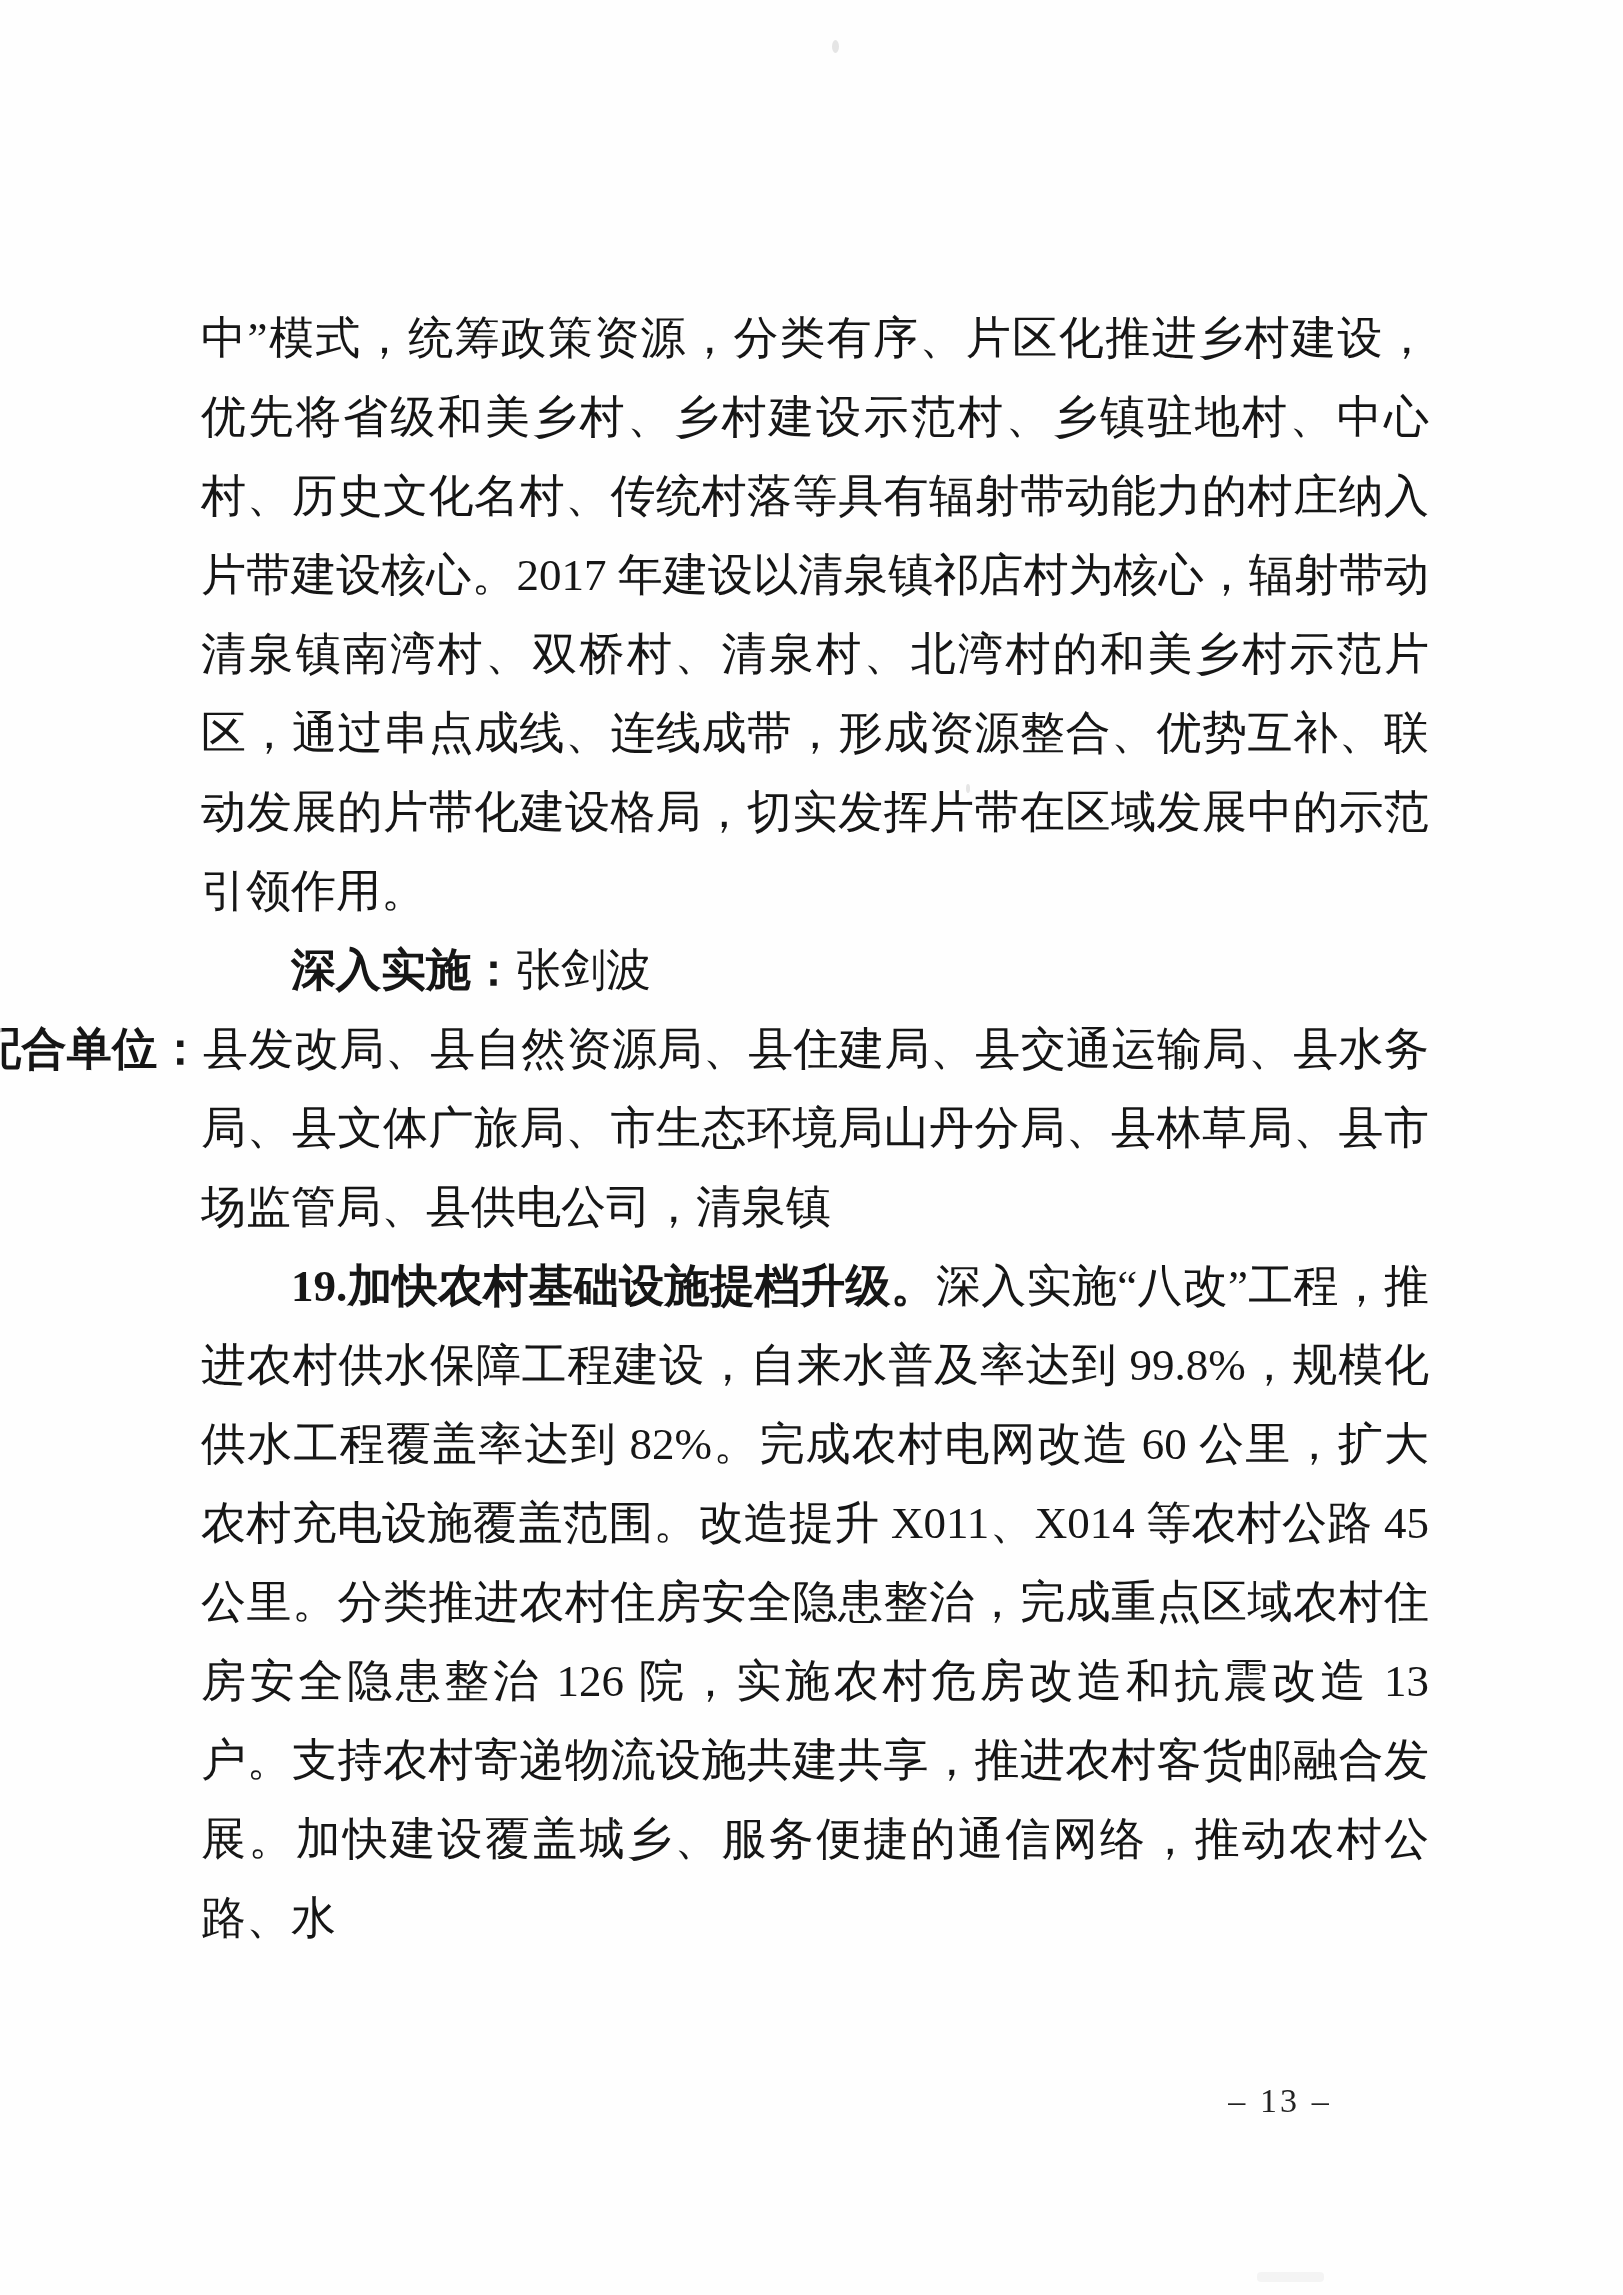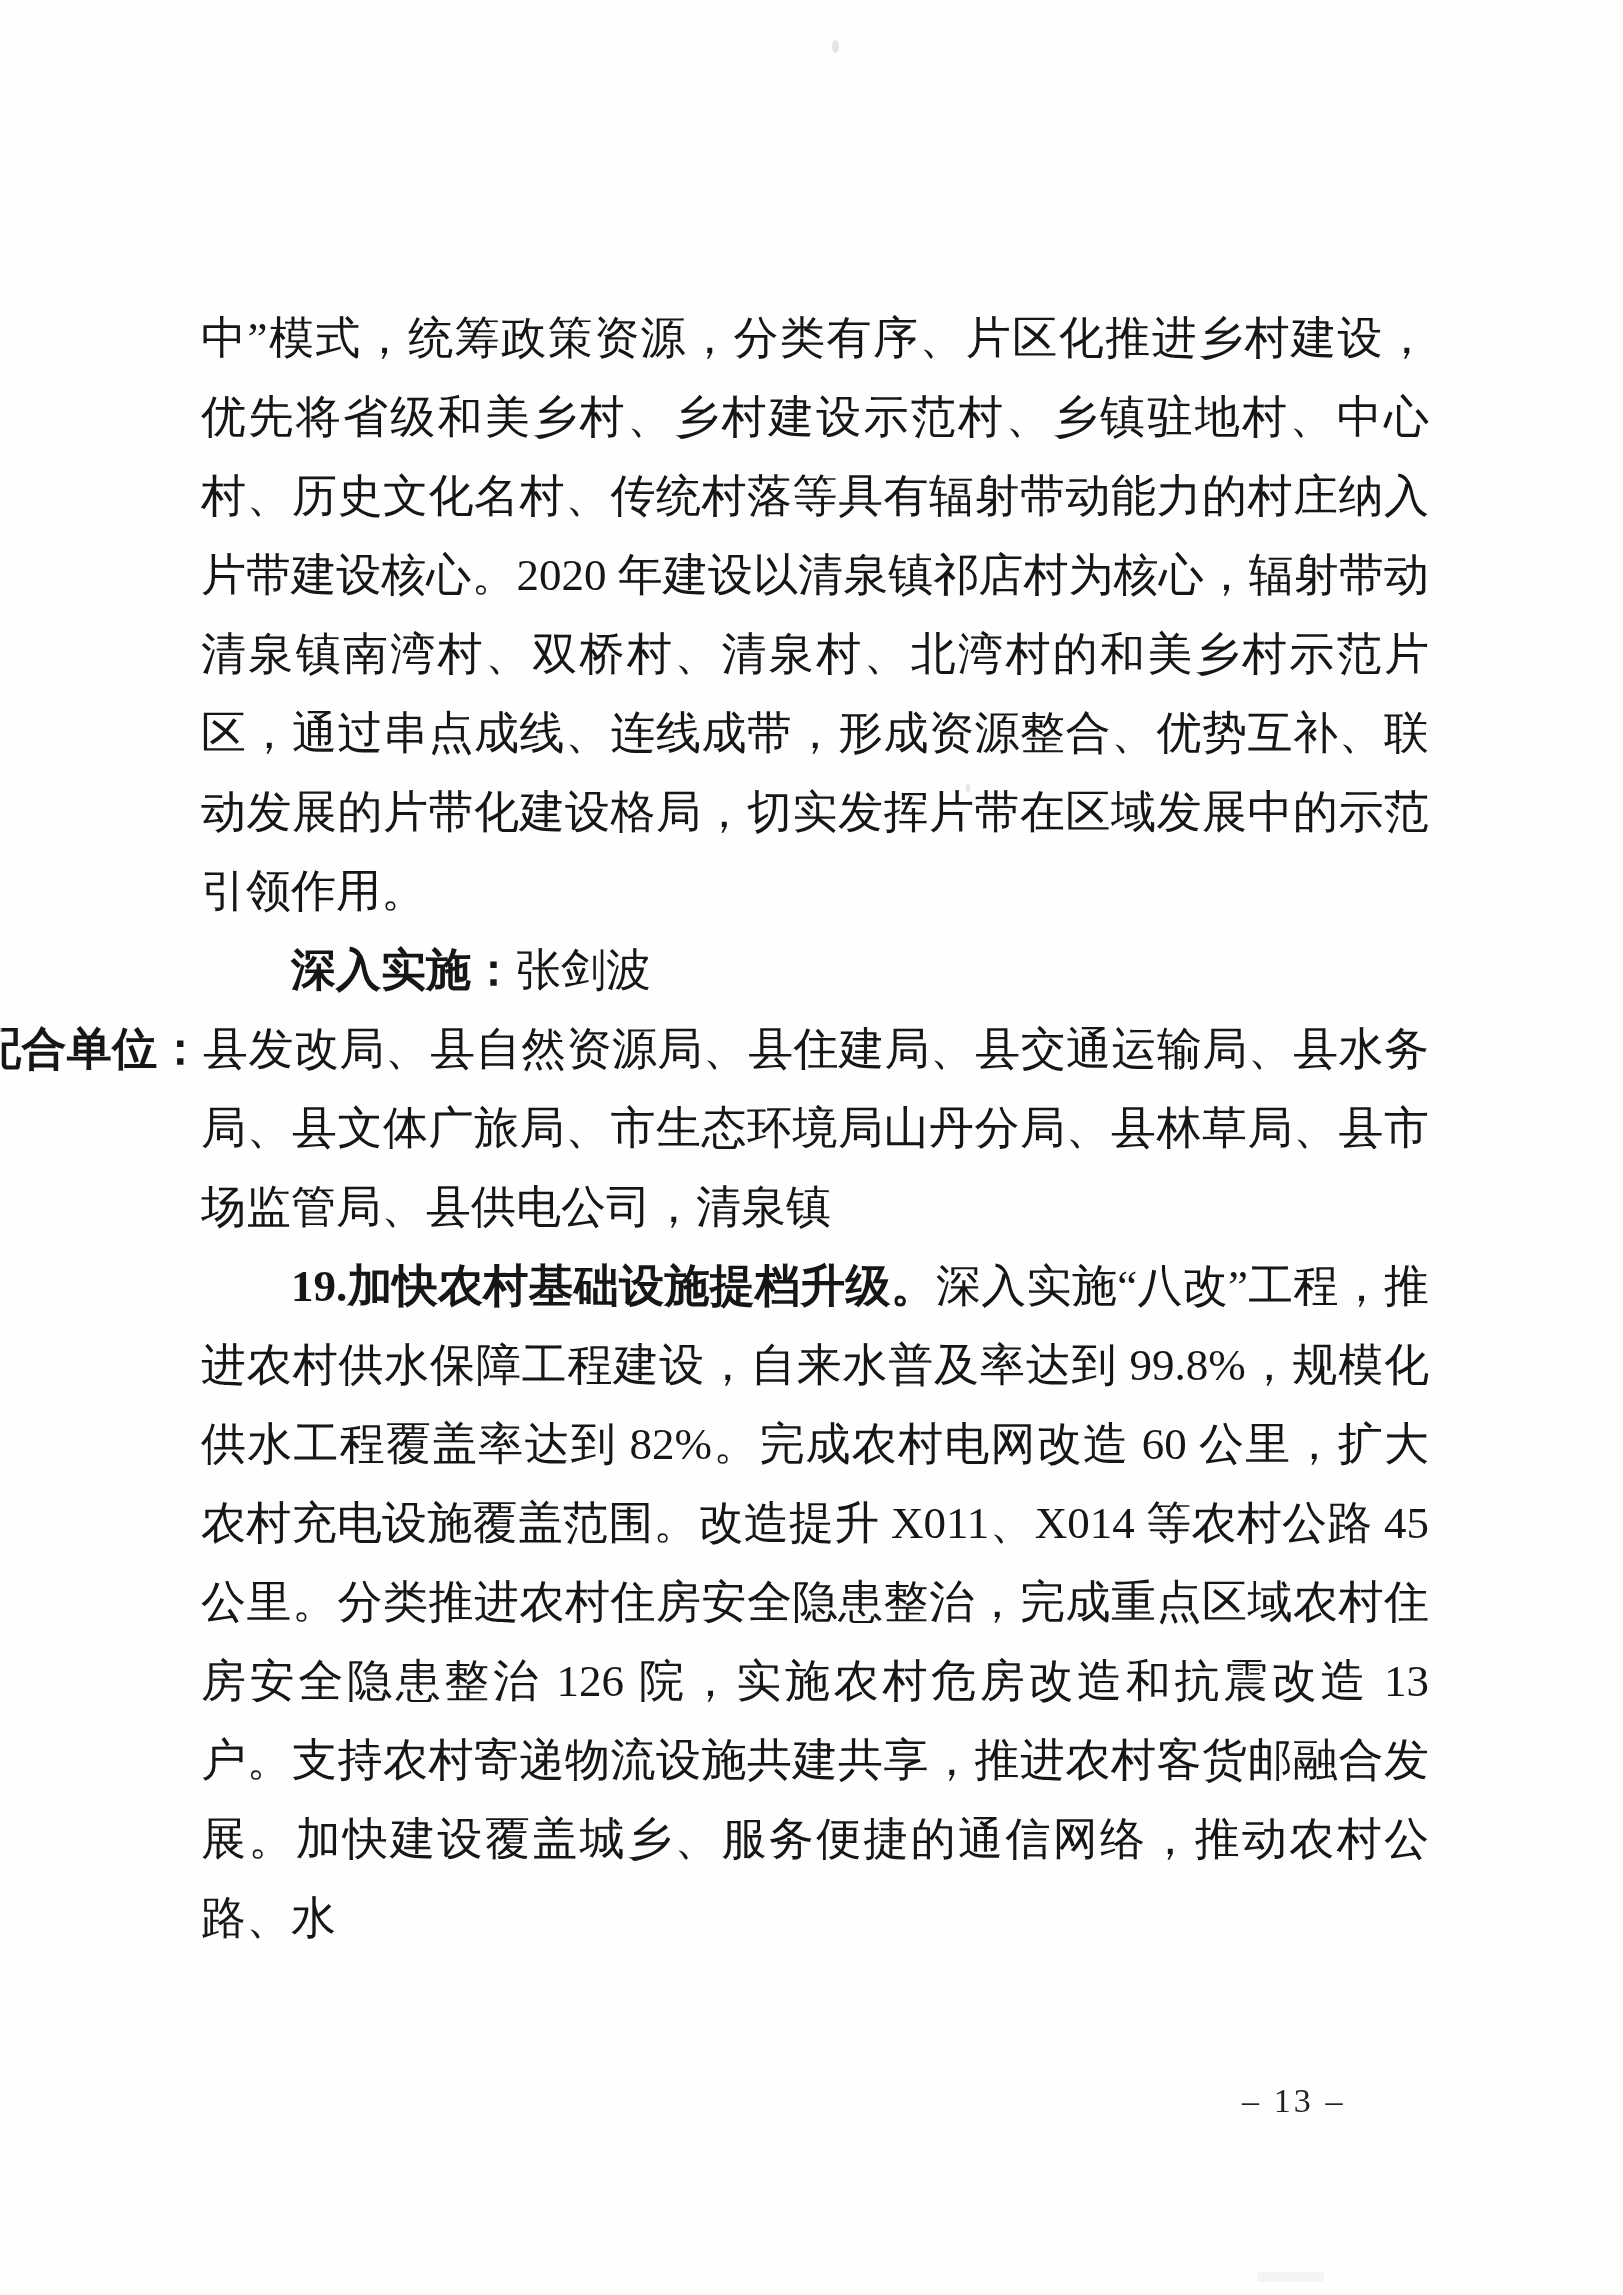--- a/index.html
+++ b/index.html
@@ -39,22 +39,23 @@
   }
   .label-bold {
     font-weight: 700;
   }
   .num-heading {
     font-weight: 700;
   }
   .page-number {
     position: absolute;
     top: 2084px;
-    left: 1242px;
+    left: 1193px;
     width: 174px;
+    text-align: center;
     font-size: 34px;
     line-height: 1;
     color: #222;
     letter-spacing: 3.1px;
   }
   .smudge {
     position: absolute;
     background: #9a9a9a;
     opacity: 0.25;
     border-radius: 50%;
@@ -84,21 +85,21 @@
 <body>
 
 <div class="page">
 
   <span class="smudge smudge-top"></span>
   <span class="smudge smudge-mid"></span>
   <span class="smudge smudge-bottom"></span>
 
   <div class="content">
 
-    <p><span>中”模式，统筹政策资源，分类有序、片区化推进乡村建设，优先将省级和美乡村、乡村建设示范村、乡镇驻地村、中心村、历史文化名村、传统村落等具有辐射带动能力的村庄纳入片带建设核心。2020 年建设以清泉镇祁店村为核心，辐射带动清泉镇南湾村、双桥村、清泉村、北湾村的和美乡村示范片区，通过串点成线、连线成带，形成资源整合、优势互补、联动发展的片带化建设格局，切实发挥片带在区域发展中的示范引领作用。</span></p>
+    <p><span>中”模式，统筹政策资源，分类有序、片区化推进乡村建设，优先将省级和美乡村、乡村建设示范村、乡镇驻地村、中心村、历史文化名村、传统村落等具有辐射带动能力的村庄纳入片带建设核心。2017 年建设以清泉镇祁店村为核心，辐射带动清泉镇南湾村、双桥村、清泉村、北湾村的和美乡村示范片区，通过串点成线、连线成带，形成资源整合、优势互补、联动发展的片带化建设格局，切实发挥片带在区域发展中的示范引领作用。</span></p>
 
     <p class="indent2"><span class="label-bold">深入实施：</span><span>张剑波</span></p>
 
 
     <p class="hanging"><span class="label-bold">配合单位：</span><span>县发改局、县自然资源局、县住建局、县交通运输局、县水务局、县文体广旅局、市生态环境局山丹分局、县林草局、县市场监管局、县供电公司，清泉镇</span></p>
 
 
     <p class="indent2"><span class="num-heading">19.加快农村基础设施提档升级。</span><span>深入实施“八改”工程，推进农村供水保障工程建设，自来水普及率达到 99.8%，规模化供水工程覆盖率达到 82%。完成农村电网改造 60 公里，扩大农村充电设施覆盖范围。改造提升 X011、X014 等农村公路 45 公里。分类推进农村住房安全隐患整治，完成重点区域农村住房安全隐患整治 126 院，实施农村危房改造和抗震改造 13 户。支持农村寄递物流设施共建共享，推进农村客货邮融合发展。加快建设覆盖城乡、服务便捷的通信网络，推动农村公路、水</span></p>
 
   </div>

